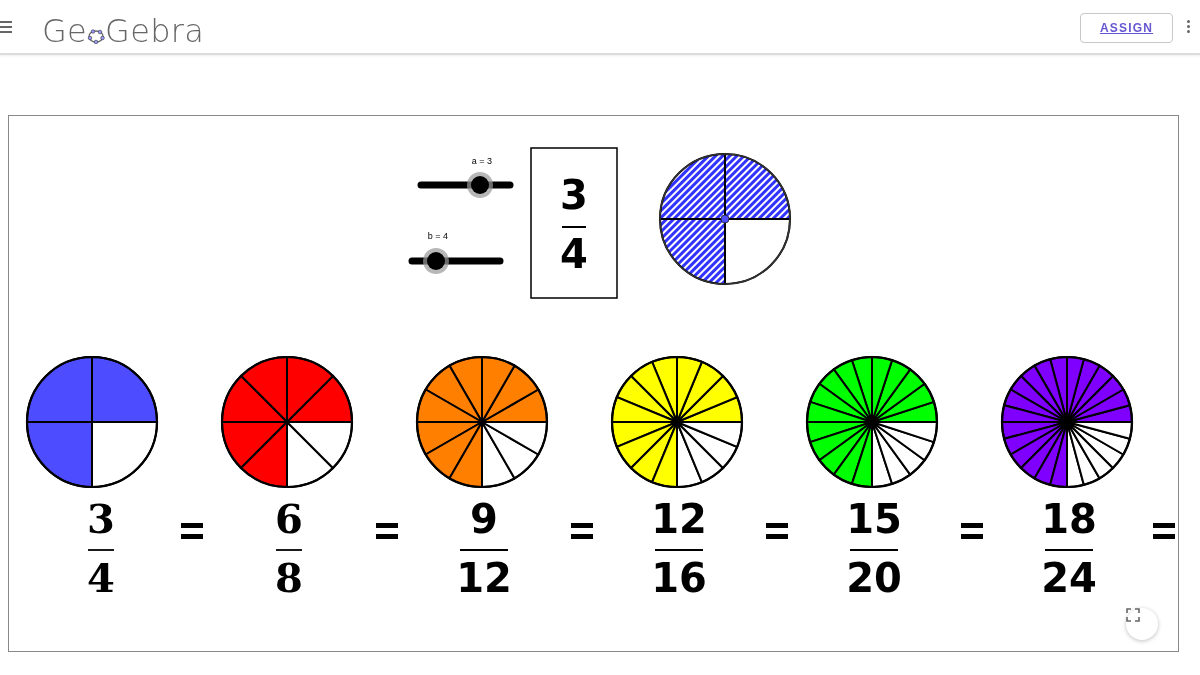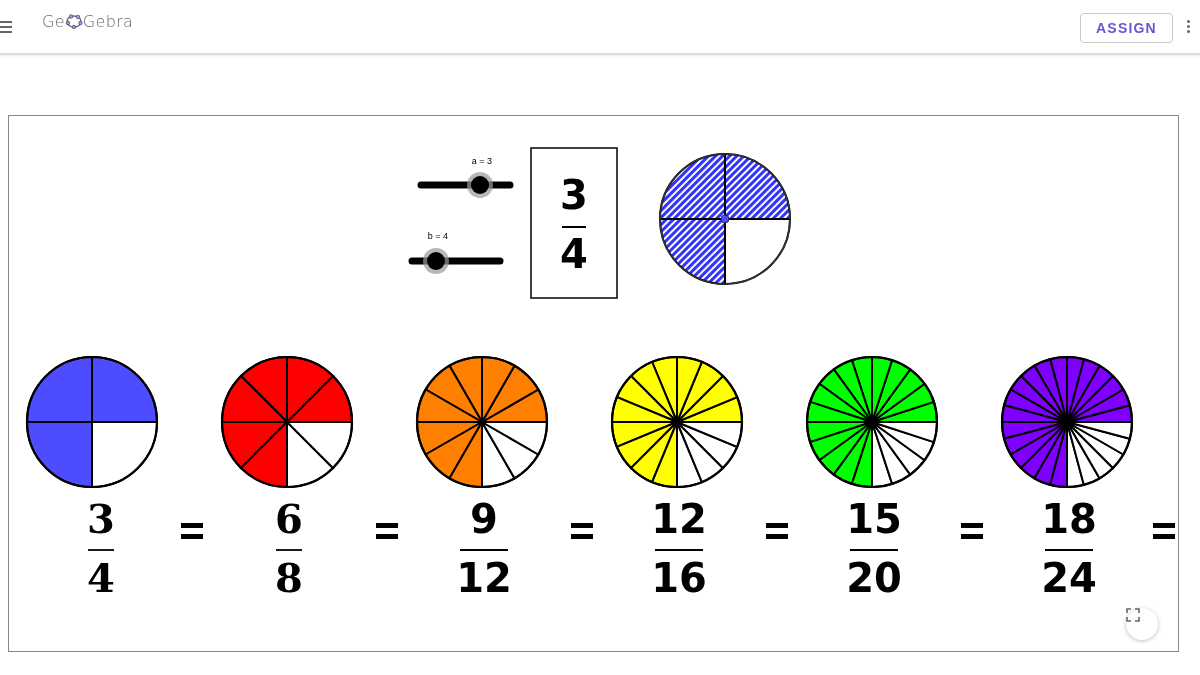--- a/index.html
+++ b/index.html
@@ -1,22 +1,22 @@
 <!DOCTYPE html>
 <html><head>
 <meta charset="utf-8">
 <style>
   * { box-sizing: border-box; margin: 0; padding: 0; }
   html, body { width: 1200px; height: 675px; background: #ffffff; overflow: hidden; font-family: "Liberation Sans", sans-serif; }
   .header { position: absolute; left: 0; top: 0; width: 1200px; height: 55px; background: #ffffff; border-bottom: 2px solid #dcdcdc; box-shadow: 0 1px 2px rgba(0,0,0,0.08); }
   .menu-icon { position: absolute; left: -2px; top: 18px; width: 16px; height: 18px; cursor: pointer; }
   .menu-icon span { display: block; width: 14px; height: 2px; background: #666; margin: 3px 0; }
-  .logo { position: absolute; left: 42px; top: 12px; font-size: 16px; color: #666666; letter-spacing: 0.3px; font-family: "DejaVu Sans", sans-serif; font-weight: 300; }
+  .logo { position: absolute; left: 42px; top: 12px; font-size: 32px; color: #666666; letter-spacing: 0.3px; font-family: "DejaVu Sans", sans-serif; font-weight: 300; }
   .logo svg { vertical-align: -2px; }
-  .assign-btn { position: absolute; left: 1080px; top: 13px; width: 93px; height: 30px; border: 1px solid #c8c8c8; border-radius: 4px; background: #fff; color: #6557d2; font-size: 14px; font-weight: bold; letter-spacing: 1.2px; display: flex; align-items: center; justify-content: center; cursor: pointer; }
+  .assign-btn { position: absolute; left: 1080px; top: 13px; width: 93px; height: 30px; border: 1px solid #c8c8c8; border-radius: 4px; background: #fff; color: #6557d2; font-size: 12px; font-weight: bold; letter-spacing: 1.2px; display: flex; align-items: center; justify-content: center; cursor: pointer; text-decoration: underline; }
   .more-icon { position: absolute; left: 1184px; top: 18px; width: 8px; height: 20px; cursor: pointer; }
   .more-icon span { display: block; width: 3px; height: 3px; border-radius: 50%; background: #666; margin: 2px auto; }
   .applet { position: absolute; left: 8px; top: 82px; width: 1171px; height: 537px; border: 1px solid #888888; background: #fff; margin-top: 33px; }
   .applet svg { position: absolute; left: 0; top: 0; }
   .num { font-family: "DejaVu Serif", serif; font-weight: bold; fill: #000; }
   .sans-num { font-family: "DejaVu Sans", sans-serif; font-weight: bold; fill: #000; }
   .fullscreen-btn { position: absolute; left: 1133px; top: 574px; width: 32px; height: 32px; border-radius: 50%; background: #fff; box-shadow: 0 1px 4px rgba(0,0,0,0.25); display:flex; align-items:center; justify-content:center; cursor: pointer; }
 </style>
 </head>
 <body>

